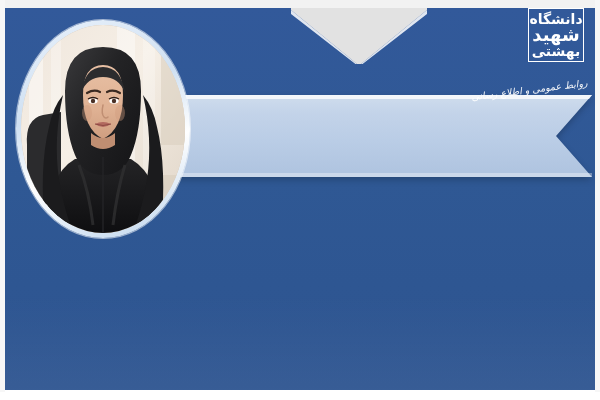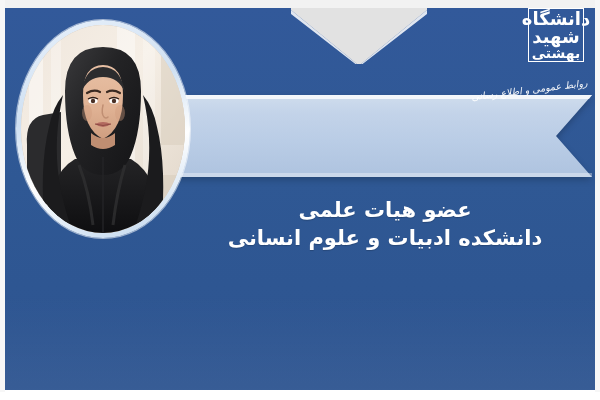--- a/index.html
+++ b/index.html
@@ -201,21 +201,21 @@
     gap: 0px;
     color: #ffffff;
     direction: rtl;
   }
   .logo-stack i {
     font-style: normal;
     font-weight: bold;
     line-height: 1;
     letter-spacing: -0.5px;
   }
-  .logo-stack .l1 { font-size: 18px; }
+  .logo-stack .l1 { font-size: 14px; }
   .logo-stack .l2 { font-size: 18px; }
   .logo-stack .l3 { font-size: 14px; }
   .logo-script {
     position: absolute;
     right: 2px;
     bottom: 4px;
     width: 100px;
     text-align: left;
     color: #ffffff;
     font-size: 9.5px;
@@ -326,24 +326,20 @@
 
         <path d="M60 68 q4 -26 22 -26 q18 0 22 26 q-6 -16 -22 -16 q-16 0 -22 16 z" fill="#2c2c2e"></path>
 
         <path d="M58 140 q10 26 14 60" stroke="#2f2f31" stroke-width="3" fill="none" opacity="0.8"></path>
         <path d="M104 140 q-8 26 -12 60" stroke="#2f2f31" stroke-width="3" fill="none" opacity="0.8"></path>
         <path d="M82 132 q0 36 0 76" stroke="#242426" stroke-width="2" fill="none" opacity="0.7"></path>
       </svg>
     </div>
   </div>
 
-  <div class="subtitle">
-    <div class="line1">عضو هیات علمی</div>
-    <div class="line2">دانشکده ادبیات و علوم انسانی</div>
-  </div>
 
   <div class="logo">
     <div class="logo-box">
       <div class="logo-stack">
         <i class="l1">دانشگاه</i>
         <i class="l2">شهید</i>
         <i class="l3">بهشتی</i>
       </div>
     </div>
     <div class="logo-script">روابط عمومی و اطلاع رسانی</div>

